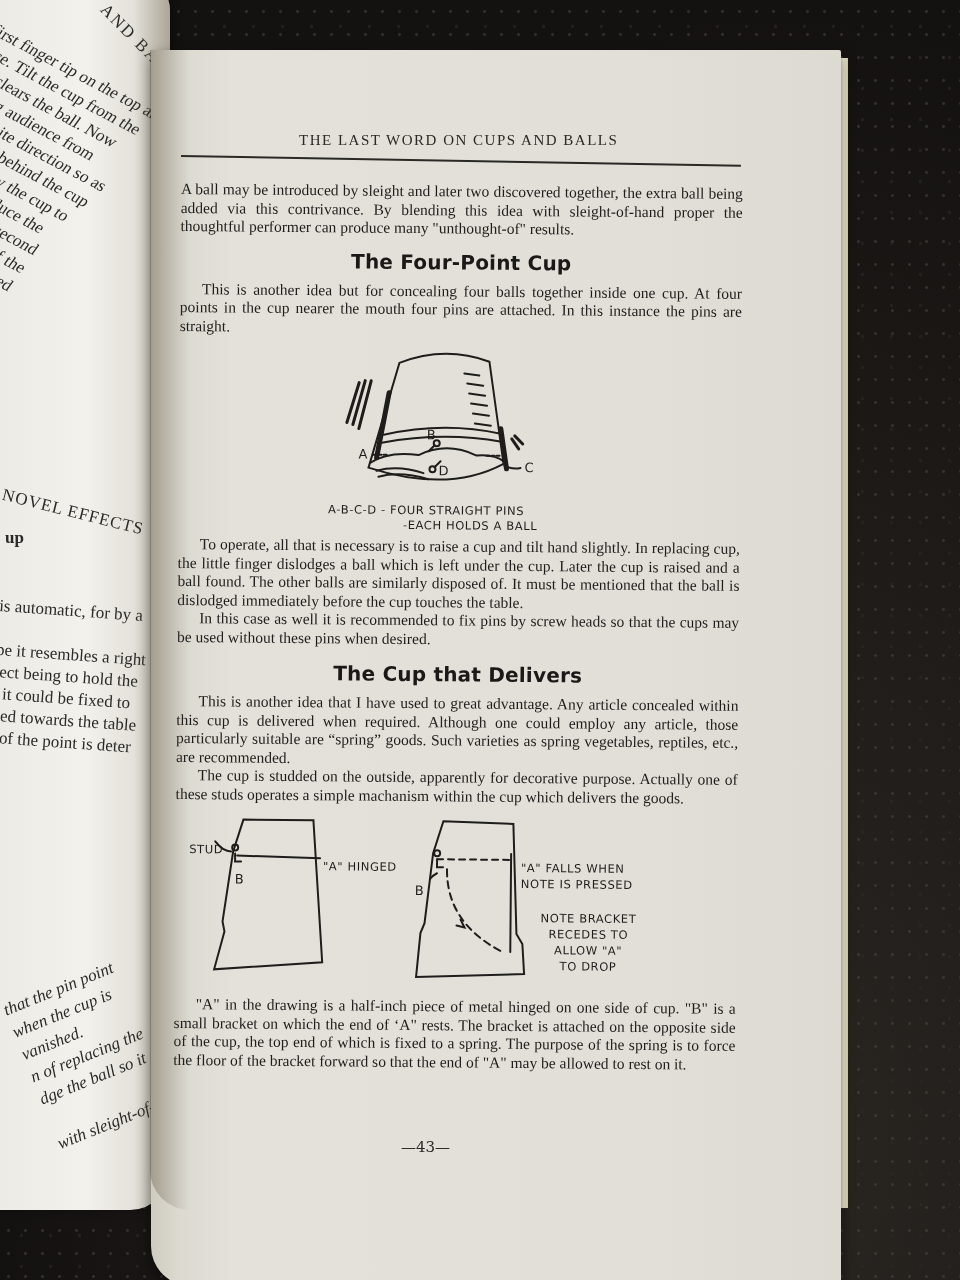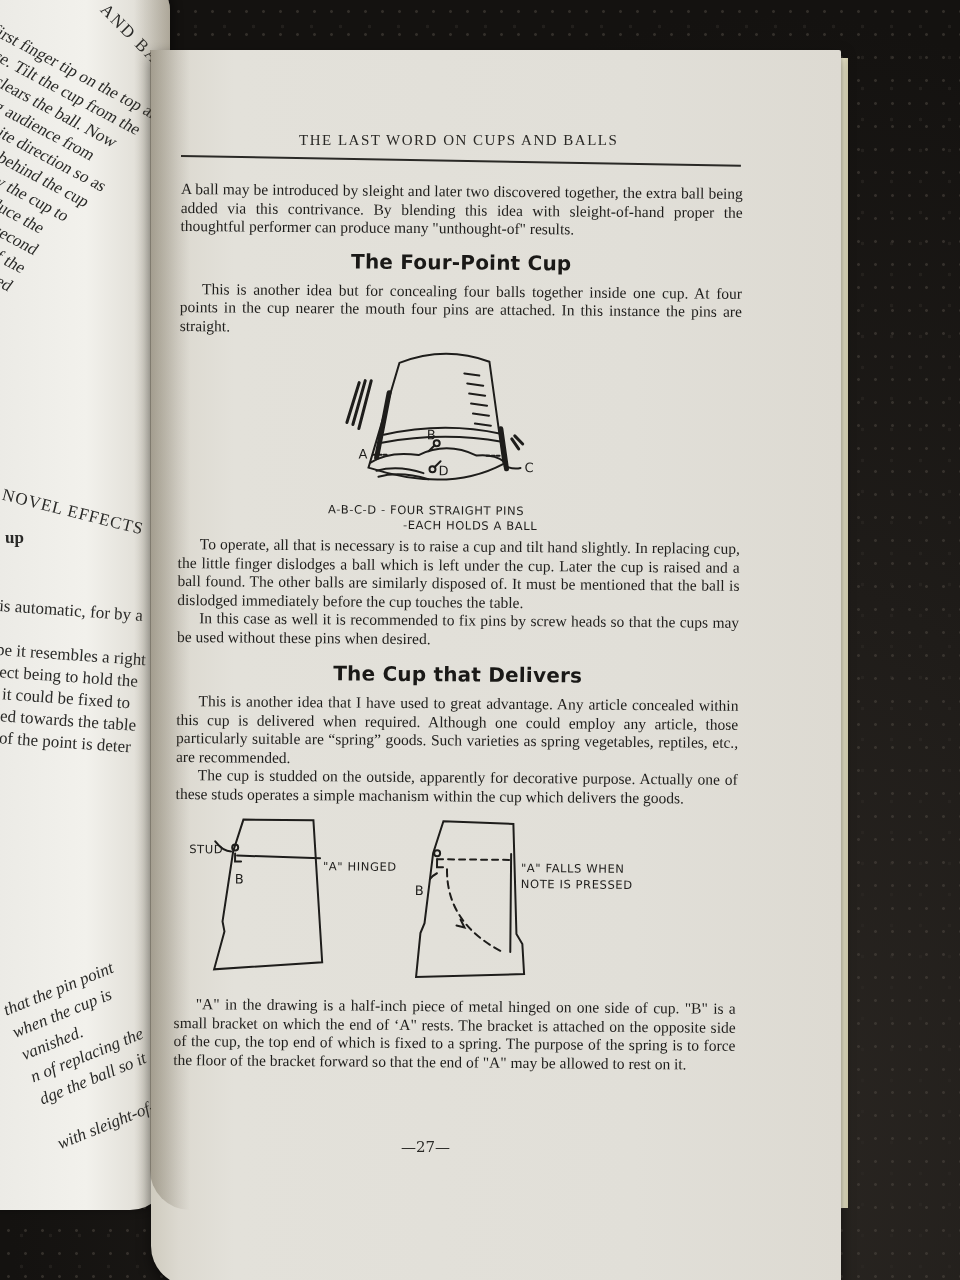--- a/index.html
+++ b/index.html
@@ -232,20 +232,26 @@
         </g>
       </svg>
       <div class="handlabel" style="left:14px; top:22px;">STUD</div>
       <div class="handlabel" style="left:60px; top:52px; font-size:13px;">B</div>
       <div class="handlabel" style="left:148px; top:38px;">"A" HINGED</div>
       <div class="handlabel" style="left:240px; top:62px; font-size:13px;">B</div>
       <div class="handlabel" style="left:346px; top:38px;">
         <div>"A" FALLS WHEN</div>
         <div>NOTE IS PRESSED</div>
       </div>
+      <div class="handlabel" style="left:366px; top:88px; text-align:center;">
+        <div>NOTE BRACKET</div>
+        <div>RECEDES TO</div>
+        <div>ALLOW "A"</div>
+        <div>TO DROP</div>
+      </div>
     </div>
 
     <p class="indent">"A" in the drawing is a half-inch piece of metal hinged on one side of cup. "B" is a small bracket on which the end of ‘A" rests. The bracket is attached on the opposite side of the cup, the top end of which is fixed to a spring. The purpose of the spring is to force the floor of the bracket forward so that the end of "A" may be allowed to rest on it.</p>
   </div>
 
-  <div class="page-number">—27—</div>
+  <div class="page-number">—43—</div>
 </div>
 <div class="shadow-left"></div>
 
 </body></html>

